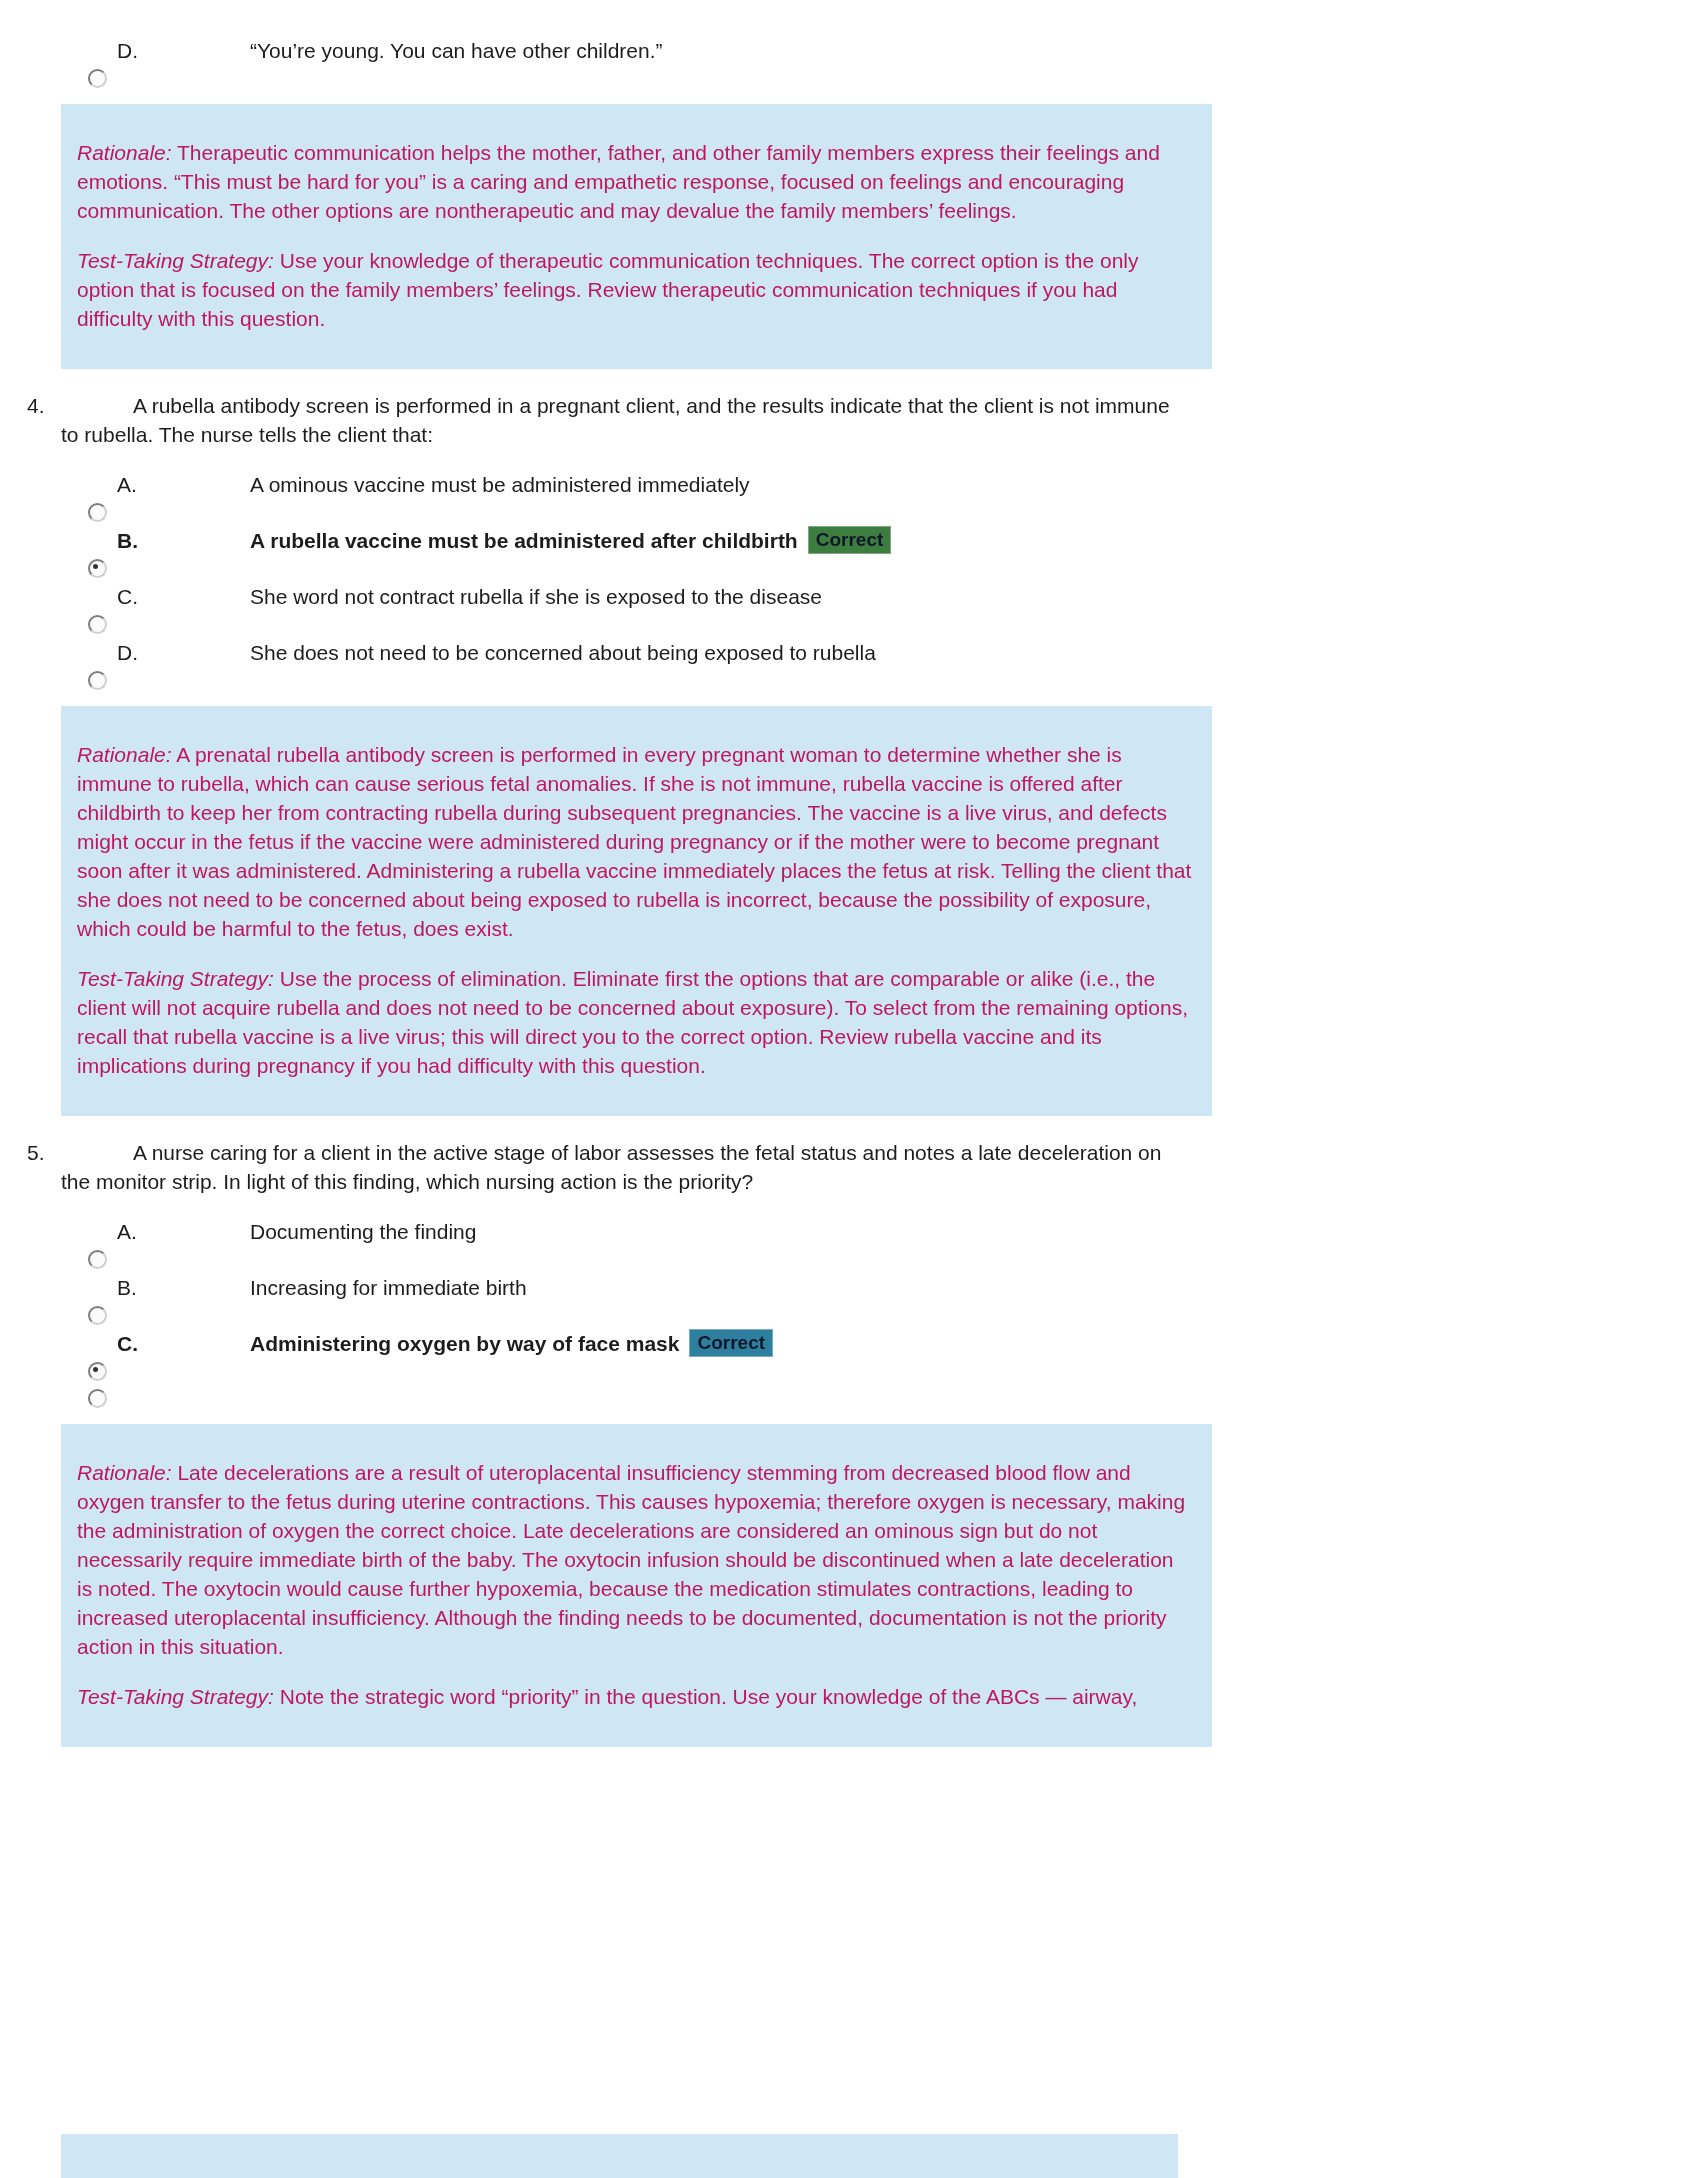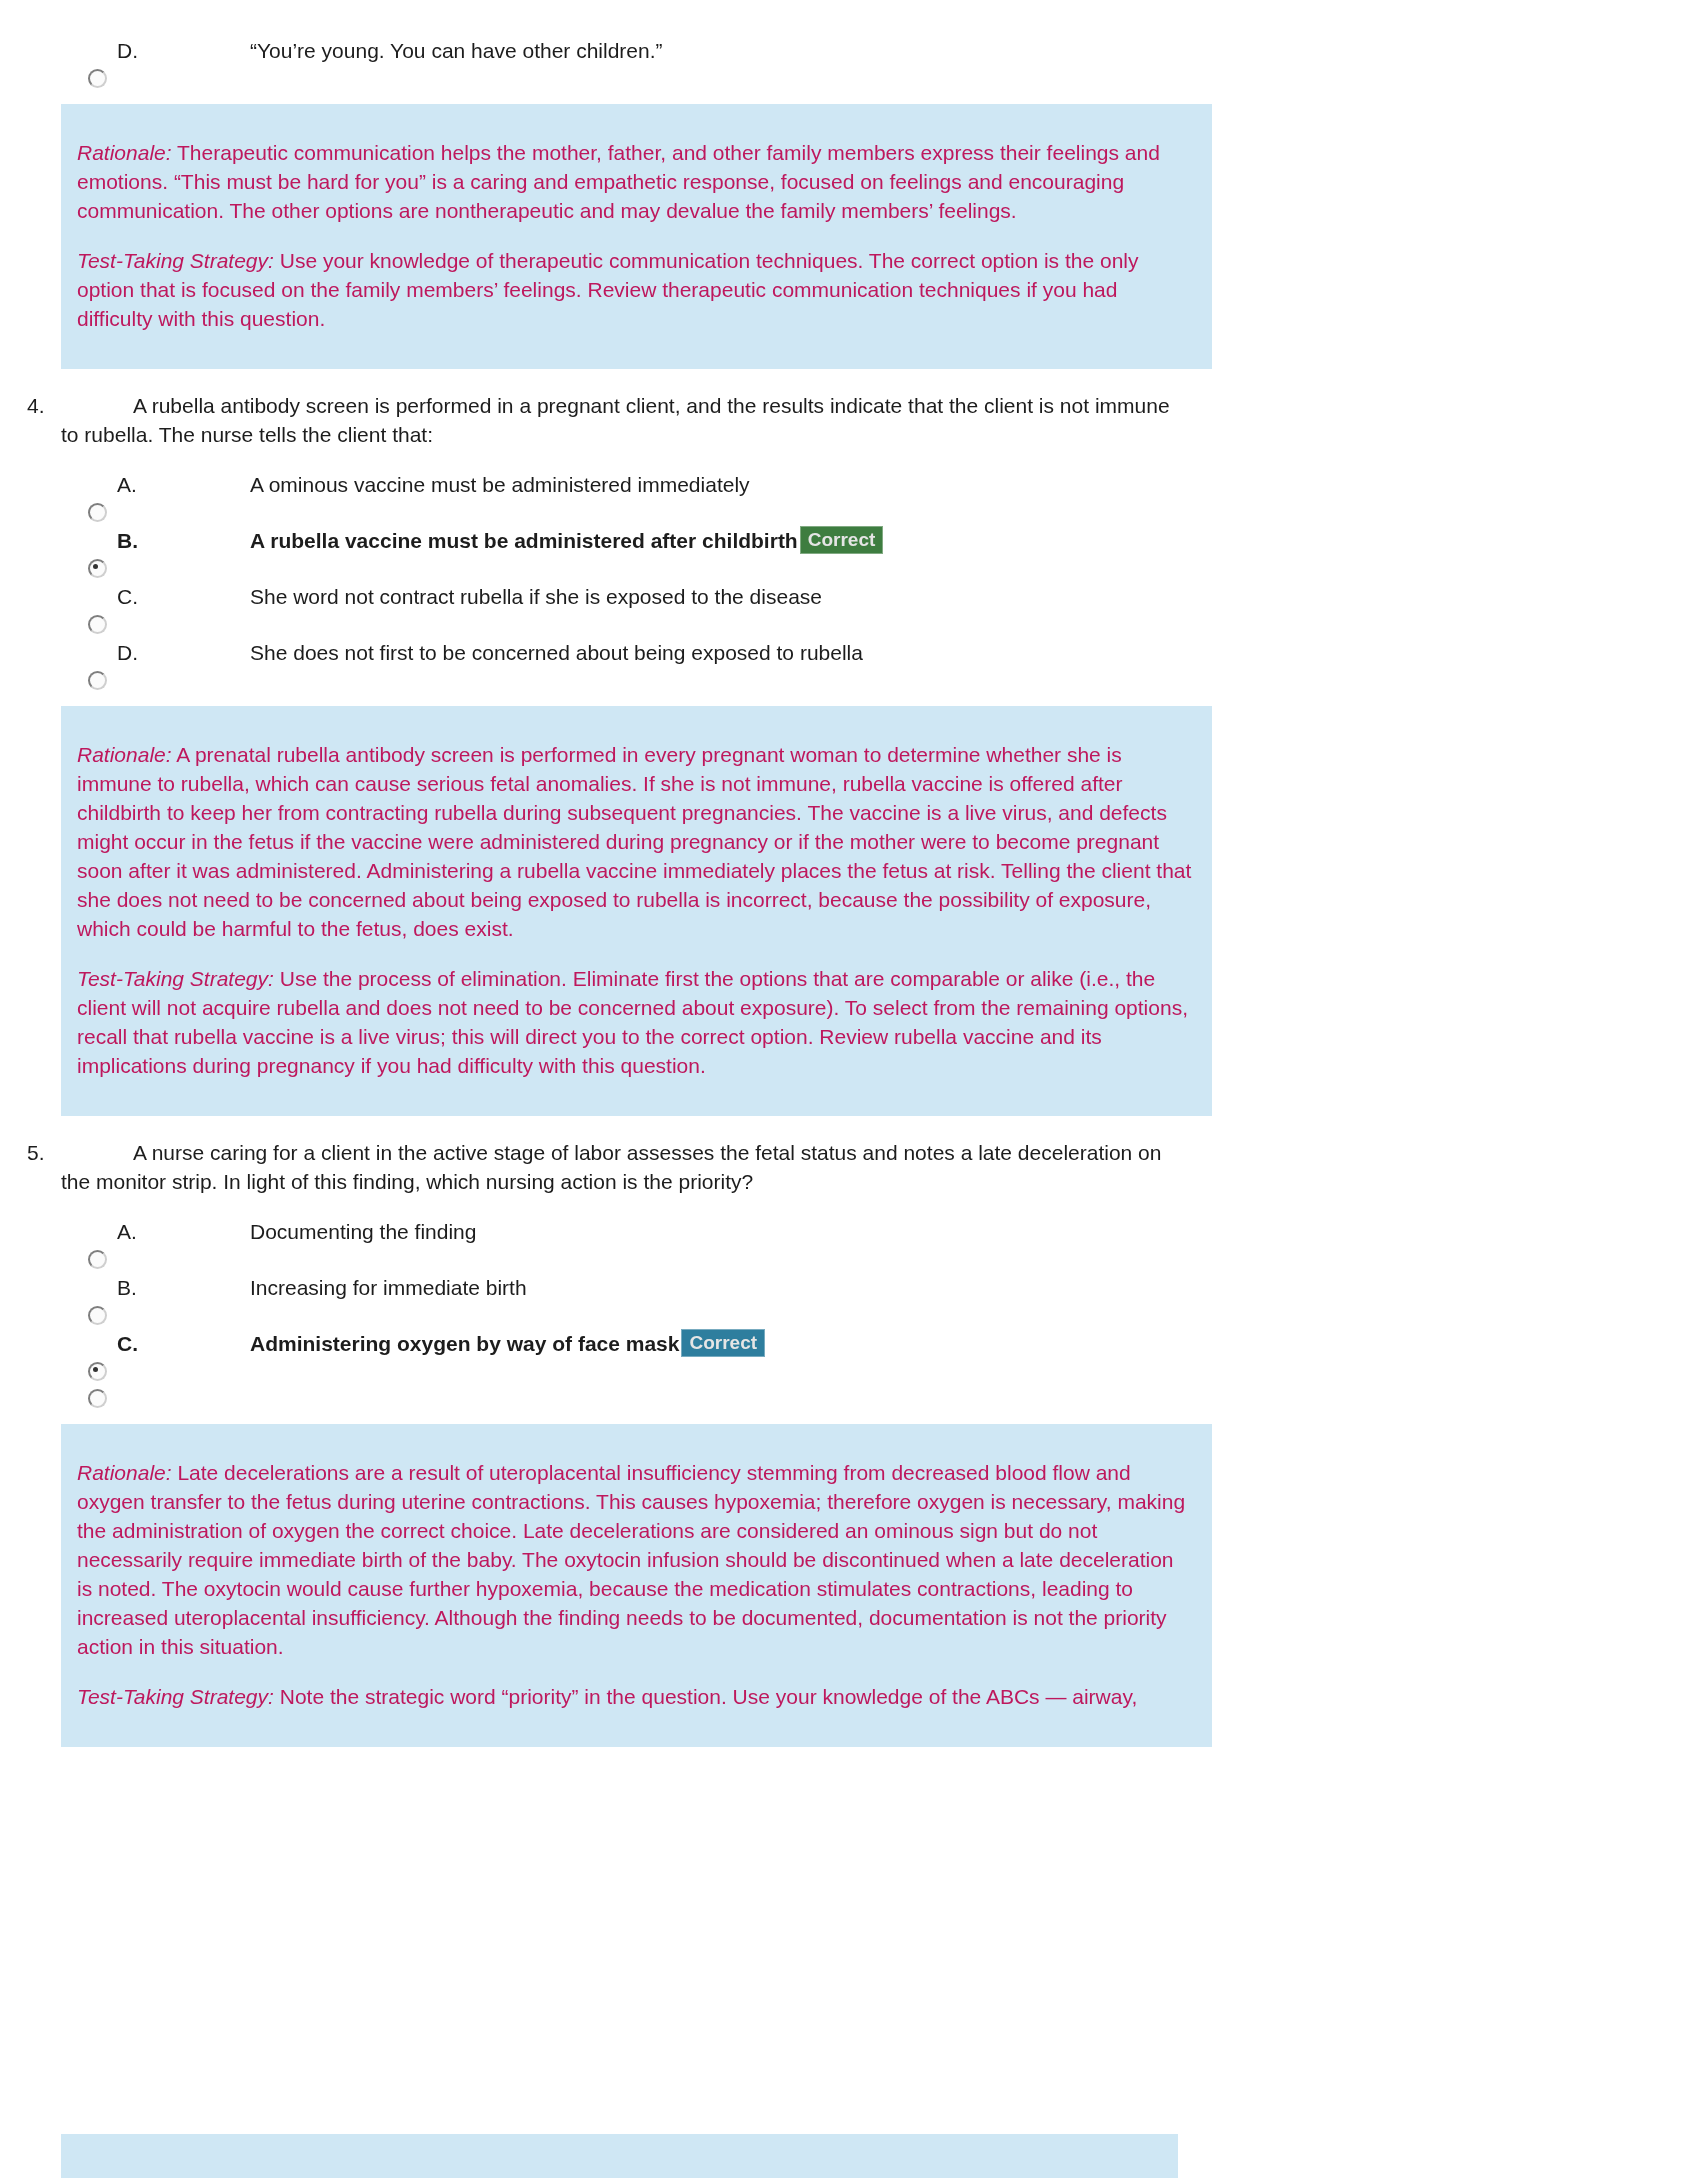--- a/index.html
+++ b/index.html
@@ -39,23 +39,23 @@
     border: 2px solid;
     border-color: #7e7e7e #cfcfcf #cfcfcf #7e7e7e;
     position: relative; display: inline-block;
   }
   .radio.selected::after {
     content: ""; position: absolute; left: 3px; top: 3px;
     width: 5px; height: 5px; border-radius: 50%; background: #333333;
   }
 
   .badge {
-    display: inline-block; color: #e5e5e5; font-weight: bold;
+    display: inline-block; color: #0f172a; font-weight: bold;
     font-size: 19px; line-height: 23px;
-    padding: 1px 7px 2px; margin-left: 2px; vertical-align: 2px;
+    padding: 1px 7px 2px; margin-left: 10px; vertical-align: 2px;
     border: 1px solid rgba(255,255,255,0.35);
   }
 
   .strip {
     position: absolute; left: 61px; top: 2134px;
     width: 1117px; height: 44px;
     background: #cfe7f4;
   }
 </style>
 </head>
@@ -90,21 +90,21 @@
           <span class="radio"></span>
         </div>
         <div class="opt bold"><span class="opt-letter">B.</span><span class="opt-text">A rubella vaccine must be administered after childbirth</span><span class="badge" style="background-color: rgb(62, 125, 64);">Correct</span></div>
         <div class="radio-row">
           <span class="radio selected"></span>
         </div>
         <div class="opt"><span class="opt-letter">C.</span><span class="opt-text">She word not contract rubella if she is exposed to the disease</span></div>
         <div class="radio-row">
           <span class="radio"></span>
         </div>
-        <div class="opt"><span class="opt-letter">D.</span><span class="opt-text">She does not first to be concerned about being exposed to rubella</span></div>
+        <div class="opt"><span class="opt-letter">D.</span><span class="opt-text">She does not need to be concerned about being exposed to rubella</span></div>
         <div class="radio-row">
           <span class="radio"></span>
         </div>
       </div>
   </section>
 
   <div class="rationale-box">
     <p class="rat-p">
       <i class="rat-label">Rationale:</i>
       <span>A prenatal rubella antibody screen is performed in every pregnant woman to determine whether she is immune to rubella, which can cause serious fetal anomalies. If she is not immune, rubella vaccine is offered after childbirth to keep her from contracting rubella during subsequent pregnancies. The vaccine is a live virus, and defects might occur in the fetus if the vaccine were administered during pregnancy or if the mother were to become pregnant soon after it was administered. Administering a rubella vaccine immediately places the fetus at risk. Telling the client that she does not need to be concerned about being exposed to rubella is incorrect, because the possibility of exposure, which could be harmful to the fetus, does exist.</span>

